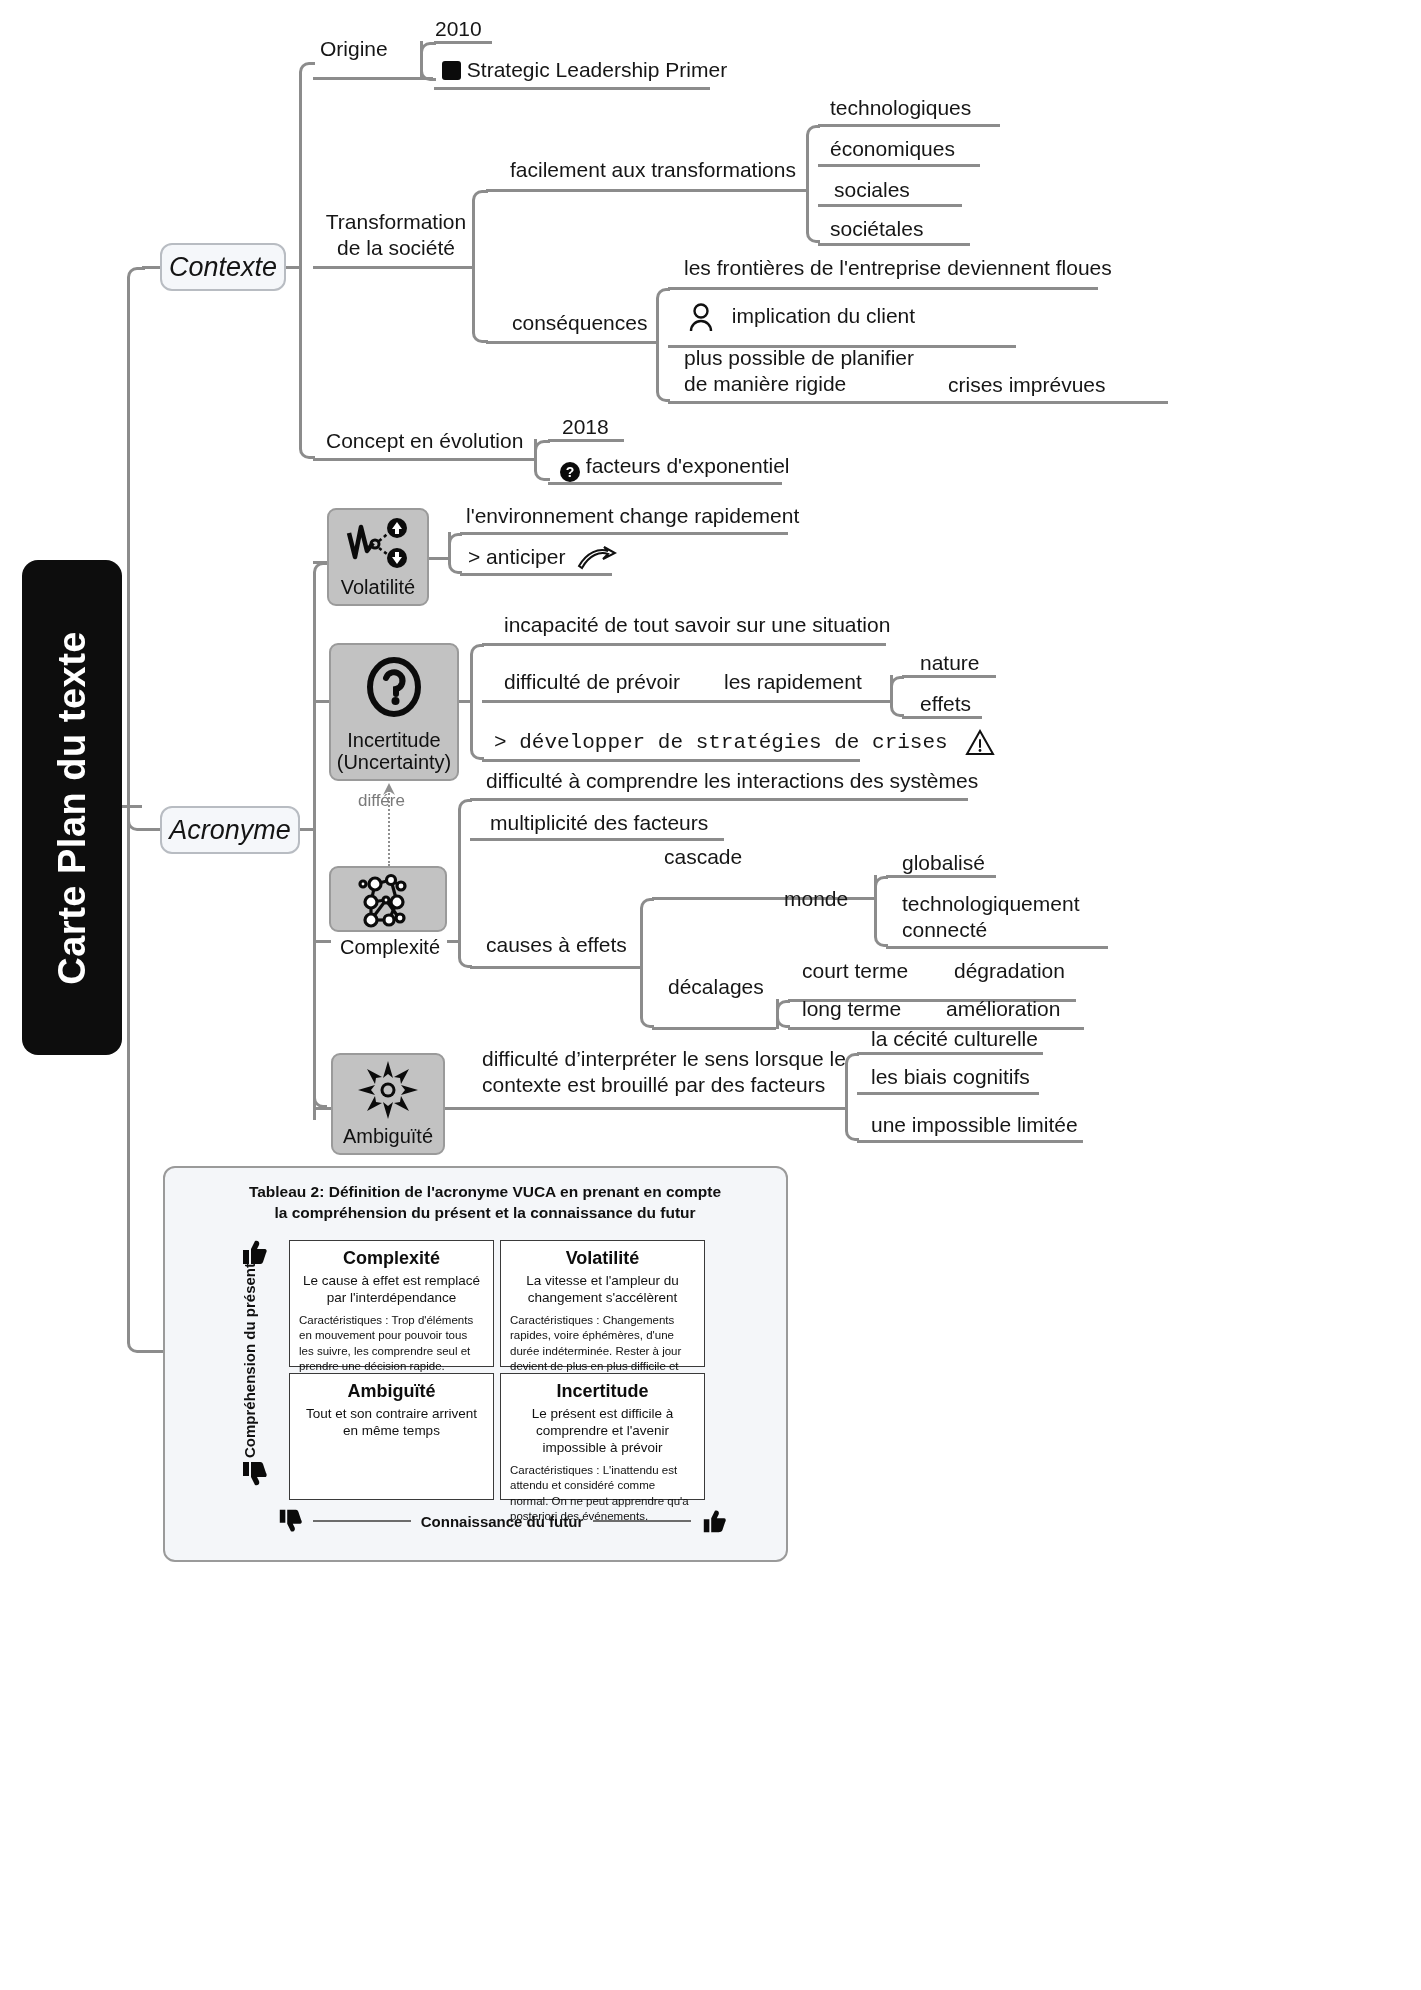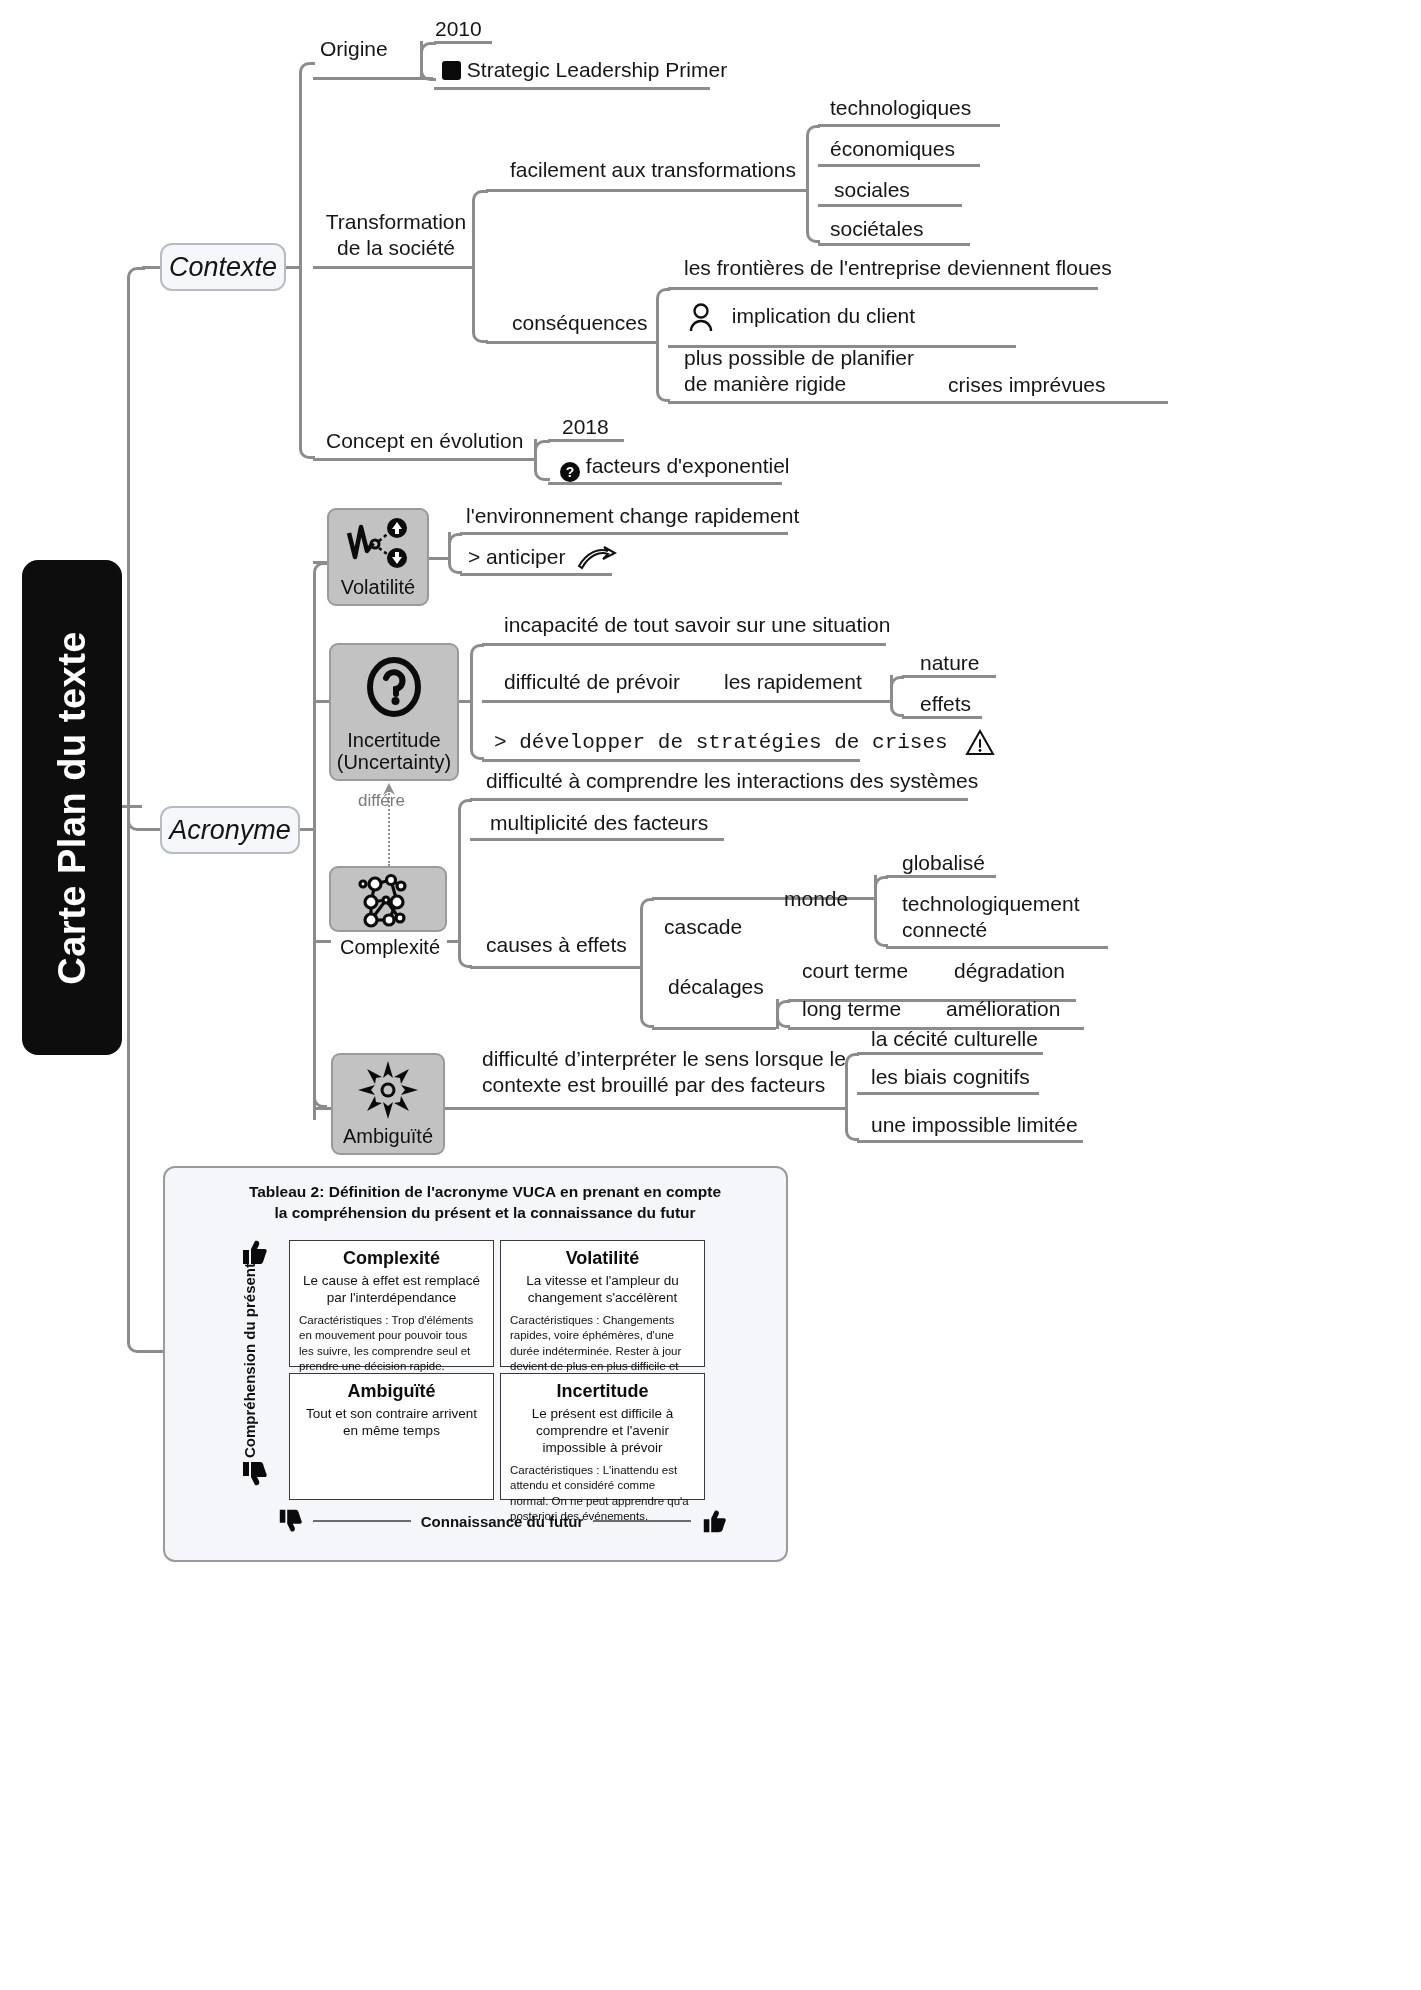--- a/index.html
+++ b/index.html
@@ -374,21 +374,21 @@
 
   <div class="ln lnh" style="left:470px; top:838px; width:254px;"></div>
   <div class="node" style="left:486px; top:810px;">multiplicité des facteurs</div>
 
   <div class="ln lnh" style="left:470px; top:966px; width:170px;"></div>
   <div class="node" style="left:482px; top:932px;">causes à effets</div>
   <div class="elbow tl" style="left:640px; top:898px; width:14px; height:70px;"></div>
   <div class="elbow bl" style="left:640px; top:966px; width:14px; height:62px;"></div>
 
   <div class="ln lnh" style="left:652px; top:897px; width:222px;"></div>
-  <div class="node" style="left:660px; top:914px;">cascade</div>
+  <div class="node" style="left:660px; top:844px;">cascade</div>
   <div class="node" style="left:780px; top:886px;">monde</div>
   <div class="elbow tl" style="left:874px; top:876px; width:14px; height:24px;"></div>
   <div class="ln lnh" style="left:886px; top:875px; width:110px;"></div>
   <div class="node" style="left:898px; top:850px;">globalisé</div>
   <div class="elbow bl" style="left:874px; top:875px; width:14px; height:72px;"></div>
   <div class="ln lnh" style="left:886px; top:946px; width:222px;"></div>
   <div class="node" style="left:898px; top:891px;">
     <div>technologiquement</div>
     <div>connecté</div>
   </div>

